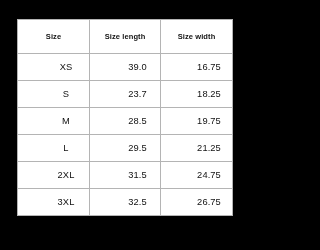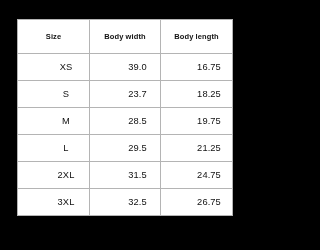--- a/index.html
+++ b/index.html
@@ -74,22 +74,22 @@
 
   <table id="size-chart-table">
     <colgroup>
       <col class="col-1">
       <col class="col-2">
       <col class="col-3">
     </colgroup>
     <thead>
       <tr>
         <th>Size</th>
-        <th>Body width</th>
-        <th>Body length</th>
+        <th>Size length</th>
+        <th>Size width</th>
       </tr>
     </thead>
     <tbody>
       <tr>
         <td class="col-size">XS</td>
         <td>39.0</td>
         <td>16.75</td>
       </tr>
       <tr>
         <td class="col-size">S</td>

